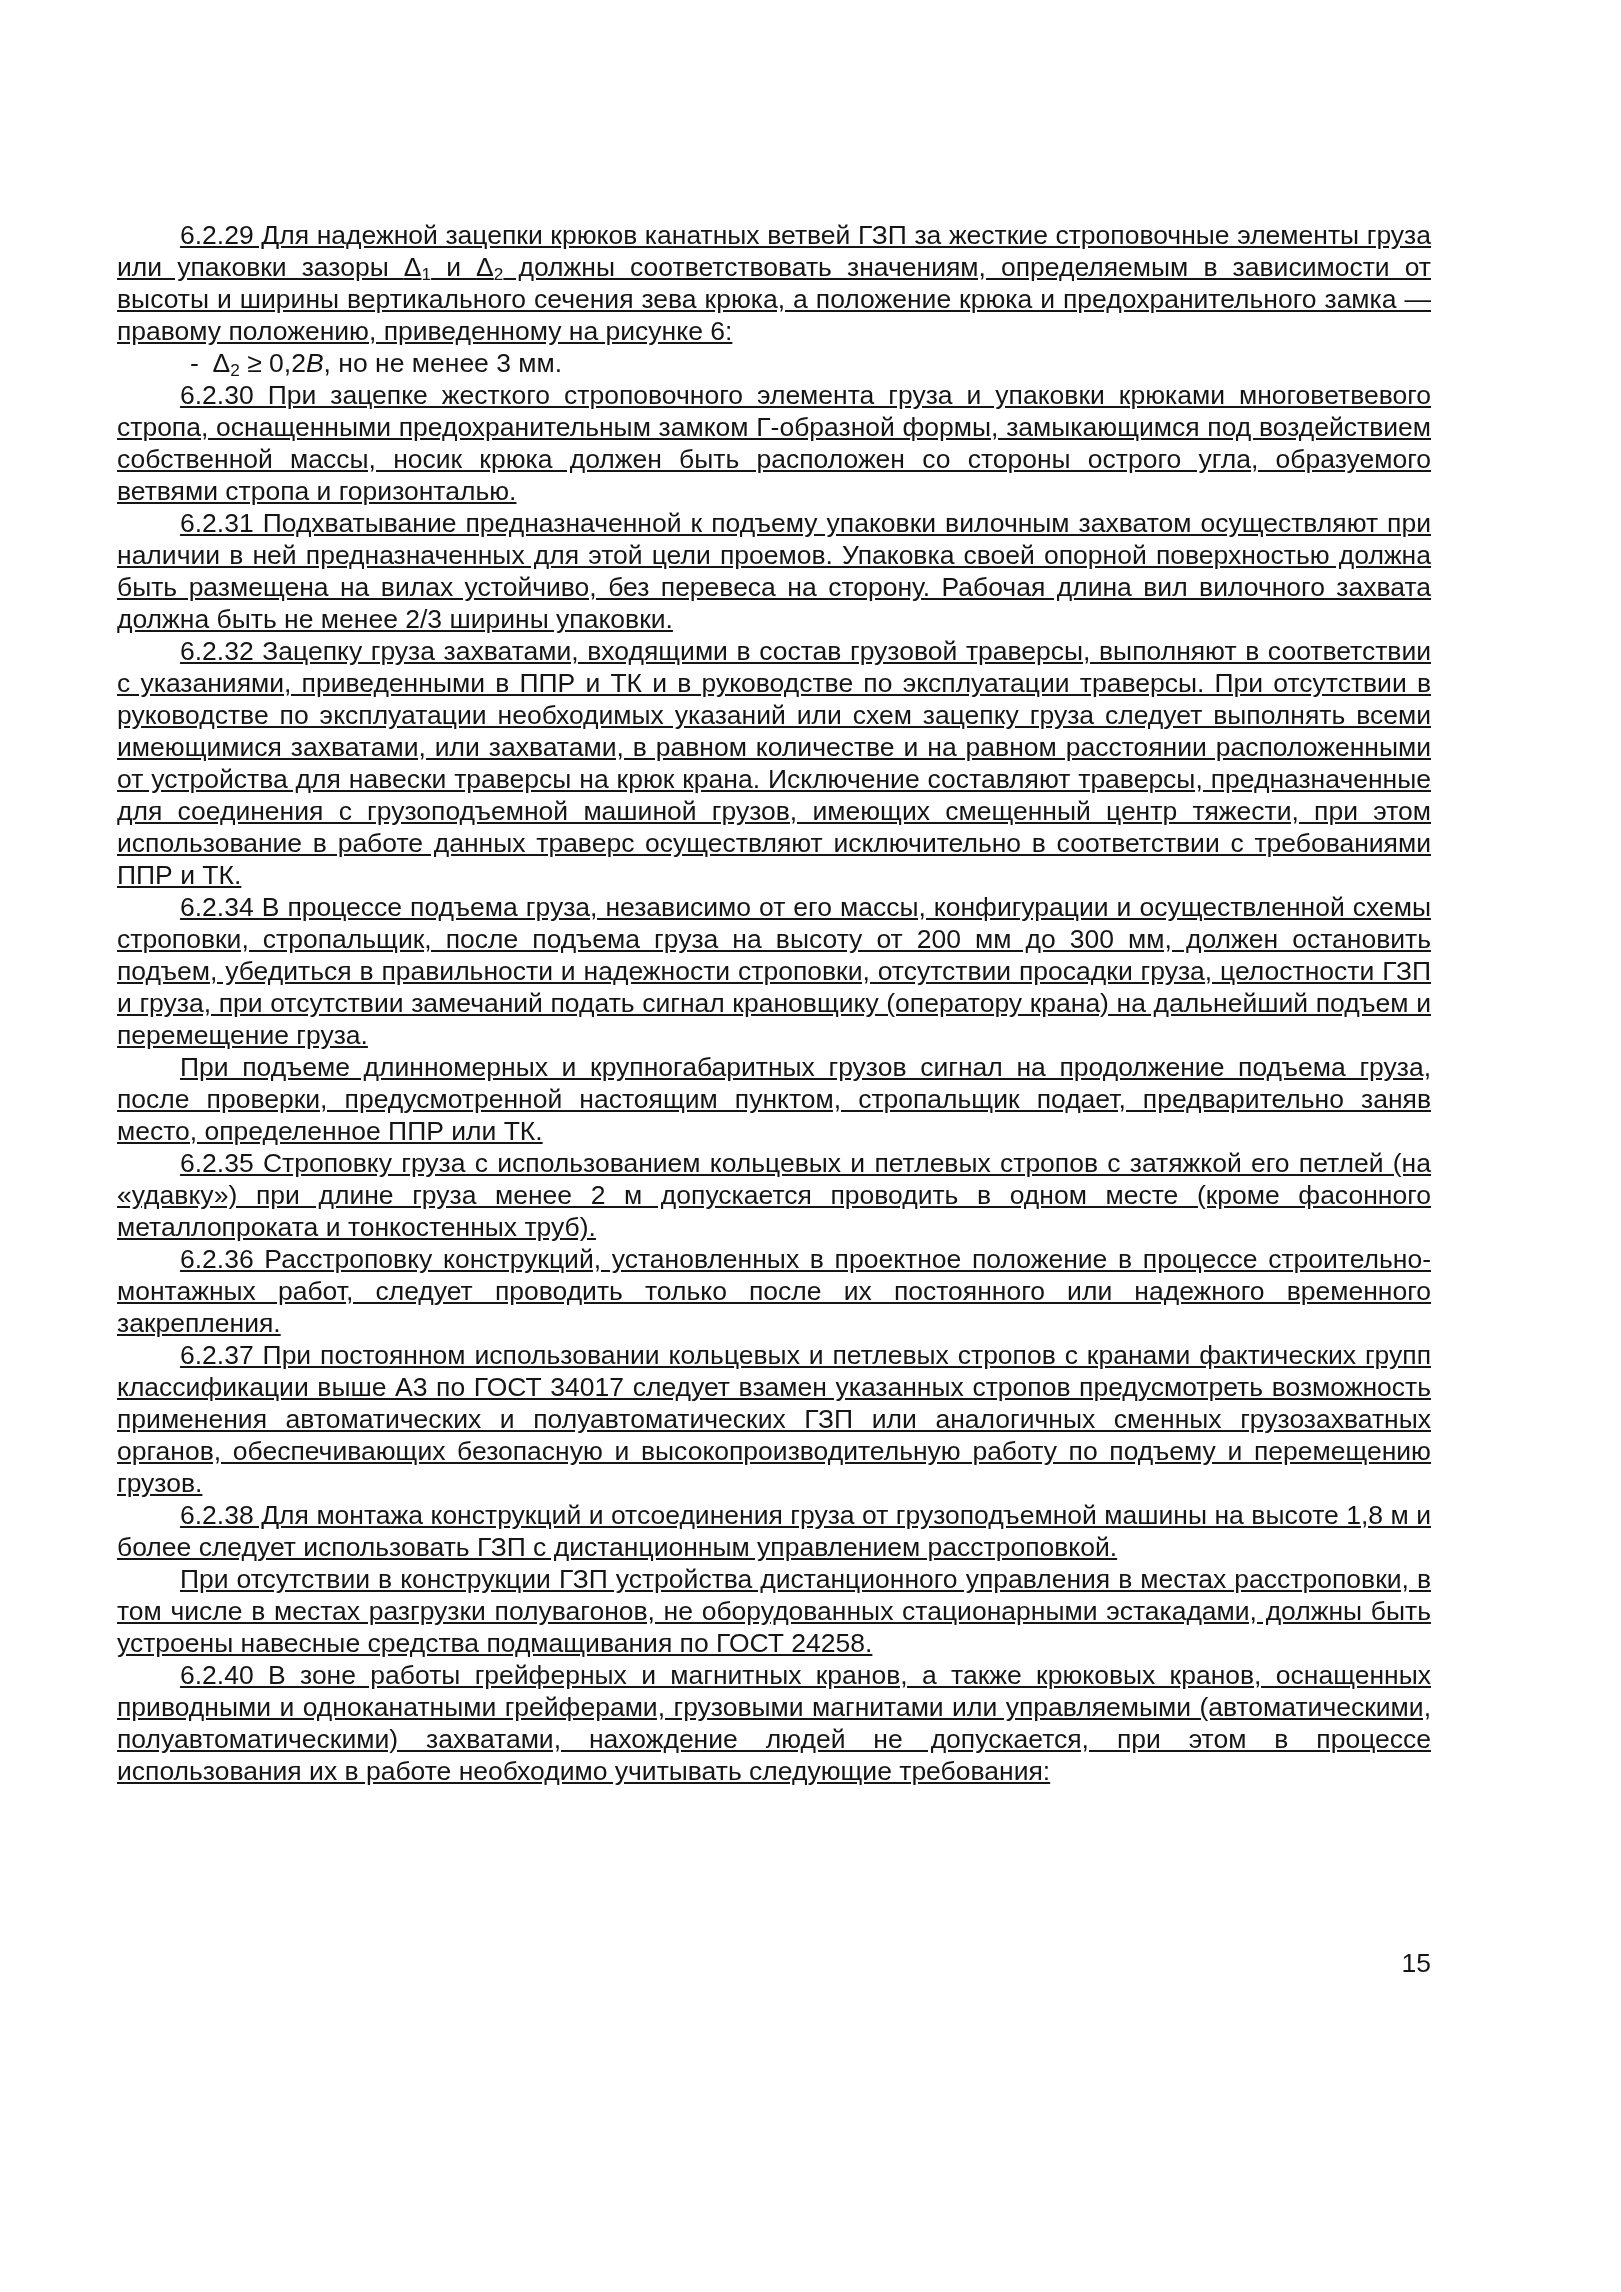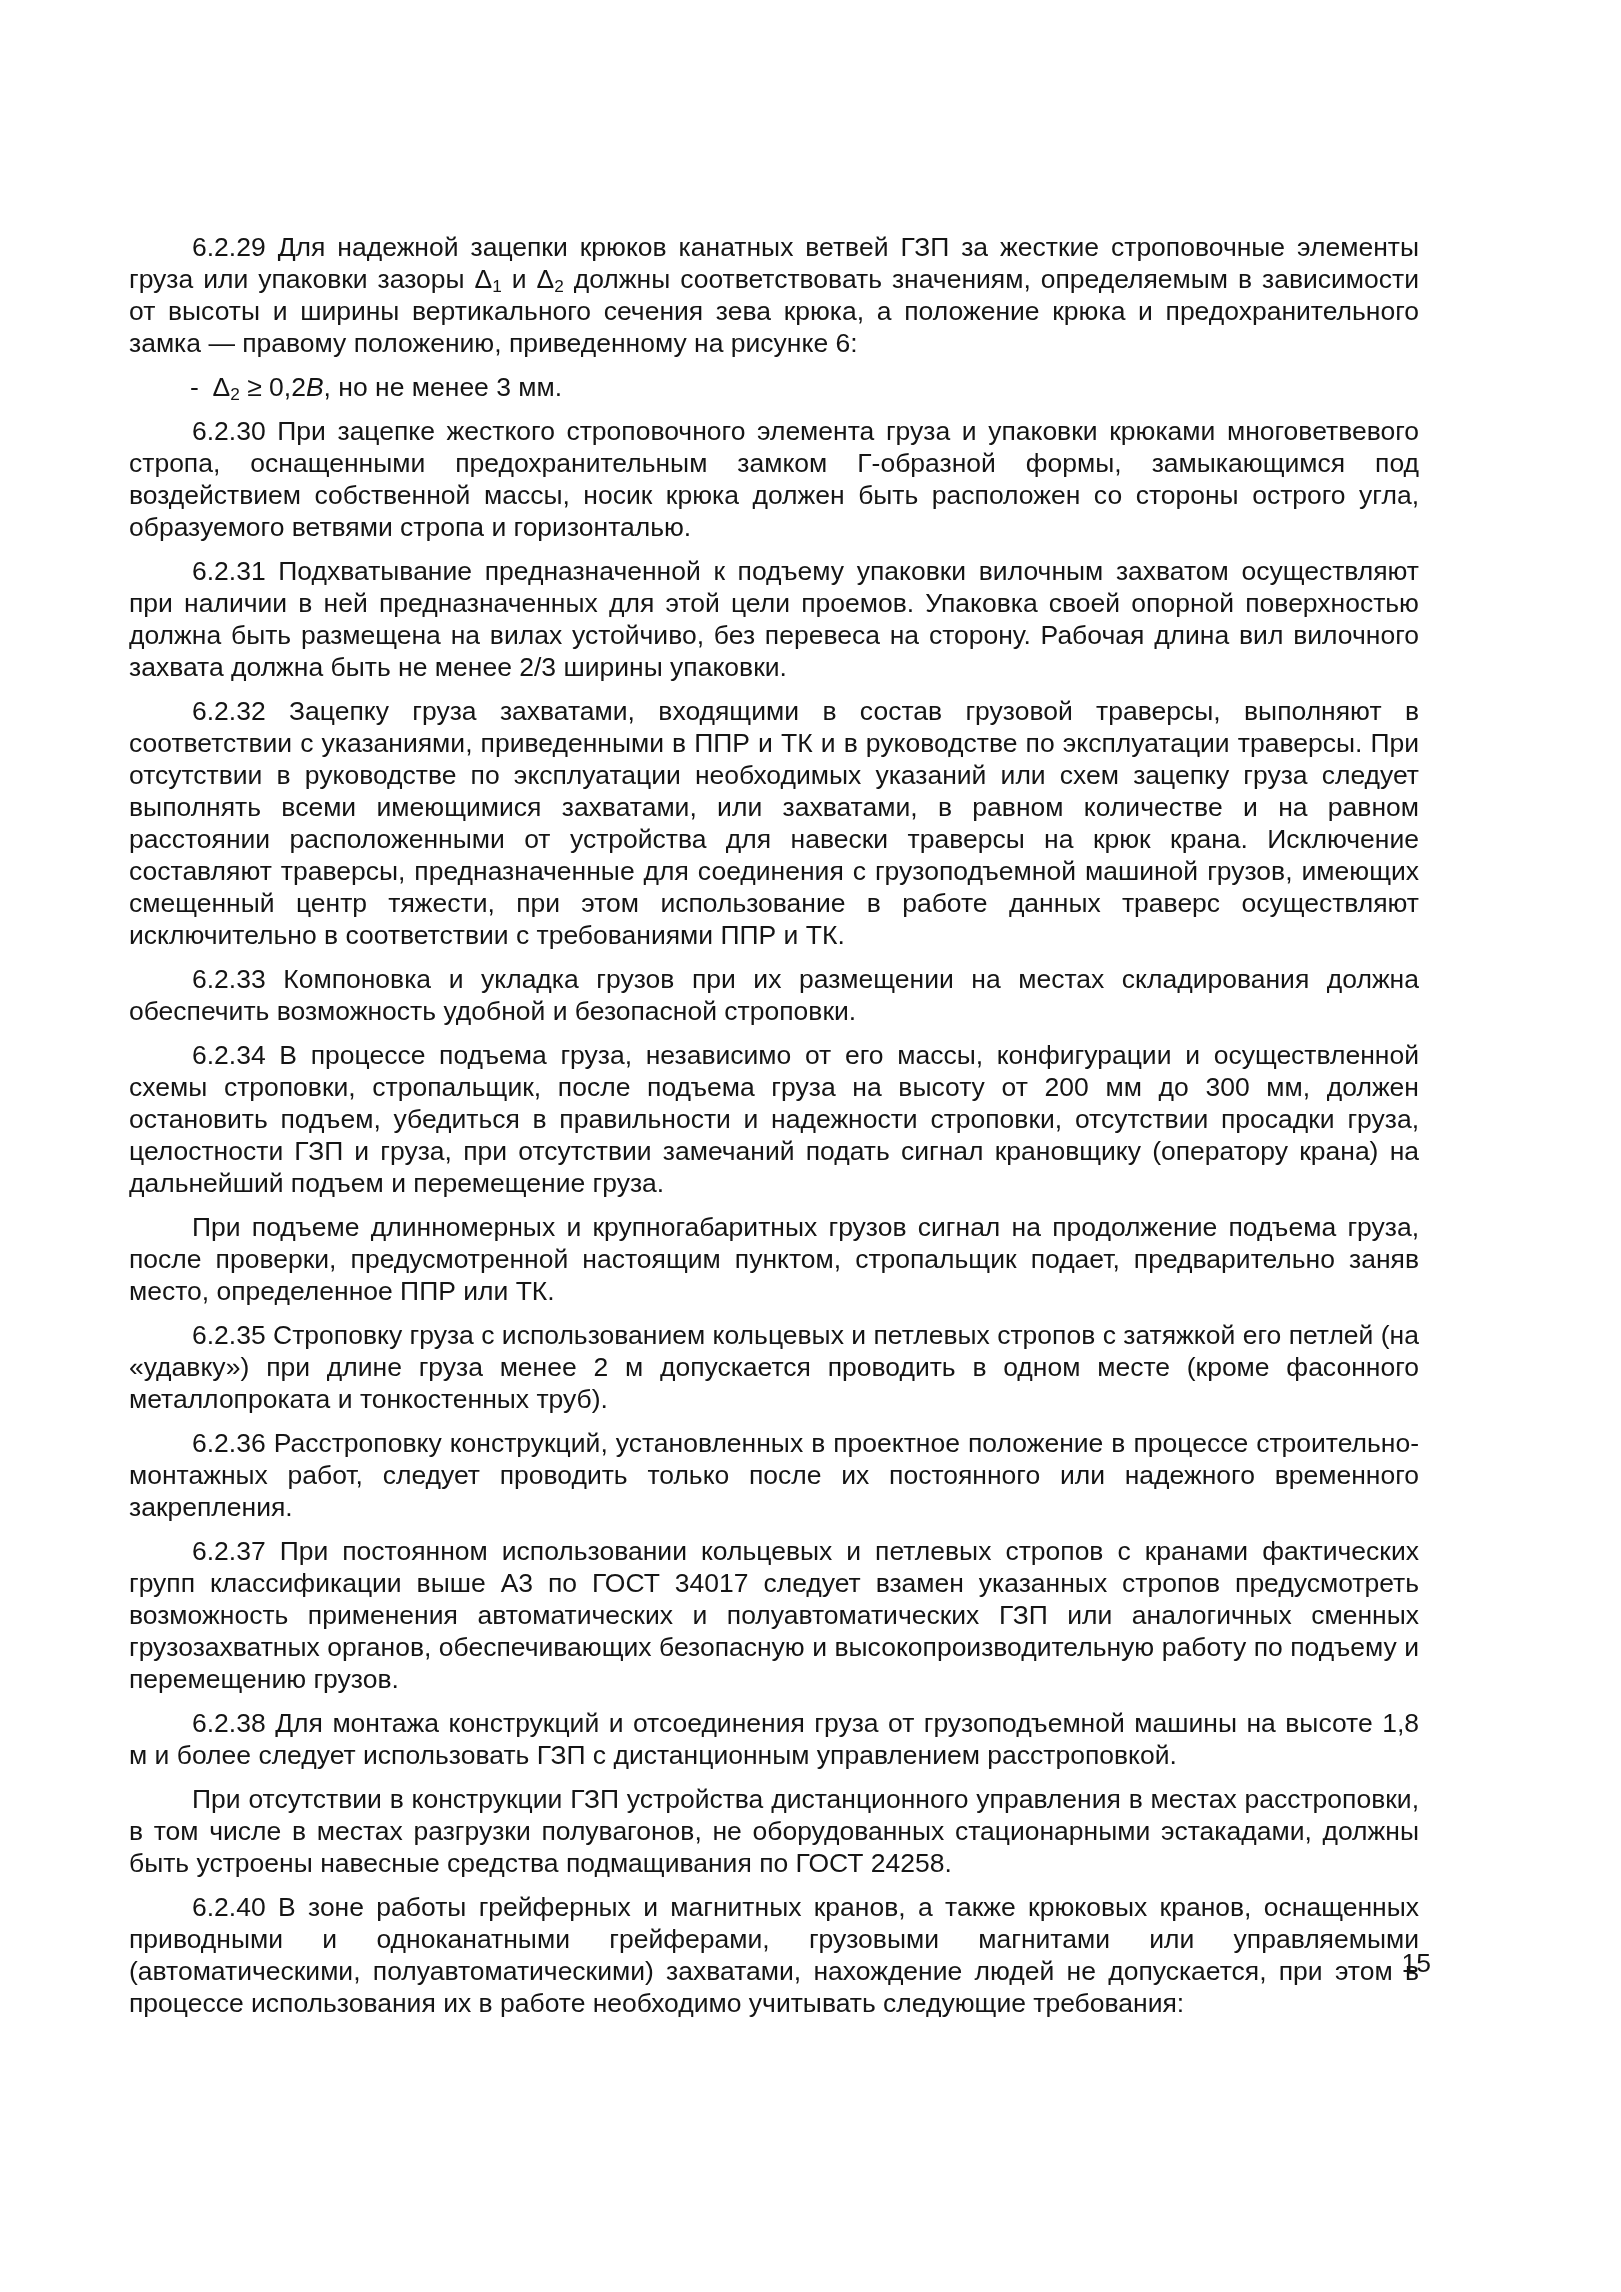--- a/index.html
+++ b/index.html
@@ -32,22 +32,23 @@
   .body-text {
     position: absolute;
     top: 219px;
     left: 117px;
     width: 1314px;
     font-size: 26.5px;
     line-height: 32px;
     text-align: justify;
   }
   p.para {
-    margin: 12px;
+    margin: 0;
     text-indent: 63px;
+    text-decoration: underline;
   }
   p.list-item {
     margin: 0;
     text-indent: 0;
     padding-left: 73px;
     text-align: left;
   }
   .marker {
     margin-right: 13.7px;
   }
@@ -77,21 +78,20 @@
   <div class="body-text">
 
     <p class="para"><span>6.2.29 Для надежной зацепки крюков канатных ветвей ГЗП за жесткие строповочные элементы груза или упаковки зазоры </span><span>Δ</span><sub class="sb">1</sub><span> и </span><span>Δ</span><sub class="sb">2</sub><span> должны соответствовать значениям, определяемым в зависимости от высоты и ширины вертикального сечения зева крюка, а положение крюка и предохранительного замка — правому положению, приведенному на рисунке 6:</span></p>
 
 
     <p class="list-item"><span class="marker">-</span><span>Δ</span><sub class="sb">2</sub><span> ≥ 0,2</span><i class="v">B</i><span>, но не менее 3 мм.</span></p>
 
     <p class="para">6.2.30 При зацепке жесткого строповочного элемента груза и упаковки крюками многоветвевого стропа, оснащенными предохранительным замком Г-образной формы, замыкающимся под воздействием собственной массы, носик крюка должен быть расположен со стороны острого угла, образуемого ветвями стропа и горизонталью.</p>
     <p class="para">6.2.31 Подхватывание предназначенной к подъему упаковки вилочным захватом осуществляют при наличии в ней предназначенных для этой цели проемов. Упаковка своей опорной поверхностью должна быть размещена на вилах устойчиво, без перевеса на сторону. Рабочая длина вил вилочного захвата должна быть не менее 2/3 ширины упаковки.</p>
     <p class="para">6.2.32 Зацепку груза захватами, входящими в состав грузовой траверсы, выполняют в соответствии с указаниями, приведенными в ППР и ТК и в руководстве по эксплуатации траверсы. При отсутствии в руководстве по эксплуатации необходимых указаний или схем зацепку груза следует выполнять всеми имеющимися захватами, или захватами, в равном количестве и на равном расстоянии расположенными от устройства для навески траверсы на крюк крана. Исключение составляют траверсы, предназначенные для соединения с грузоподъемной машиной грузов, имеющих смещенный центр тяжести, при этом использование в работе данных траверс осуществляют исключительно в соответствии с требованиями ППР и ТК.</p>
-    <p class="para">6.2.33 Компоновка и укладка грузов при их размещении на местах складирования должна обеспечить возможность удобной и безопасной строповки.</p>
     <p class="para">6.2.34 В процессе подъема груза, независимо от его массы, конфигурации и осуществленной схемы строповки, стропальщик, после подъема груза на высоту от 200 мм до 300 мм, должен остановить подъем, убедиться в правильности и надежности строповки, отсутствии просадки груза, целостности ГЗП и груза, при отсутствии замечаний подать сигнал крановщику (оператору крана) на дальнейший подъем и перемещение груза.</p>
     <p class="para">При подъеме длинномерных и крупногабаритных грузов сигнал на продолжение подъема груза, после проверки, предусмотренной настоящим пунктом, стропальщик подает, предварительно заняв место, определенное ППР или ТК.</p>
     <p class="para">6.2.35 Строповку груза с использованием кольцевых и петлевых стропов с затяжкой его петлей (на «удавку») при длине груза менее 2 м допускается проводить в одном месте (кроме фасонного металлопроката и тонкостенных труб).</p>
     <p class="para">6.2.36 Расстроповку конструкций, установленных в проектное положение в процессе строительно-монтажных работ, следует проводить только после их постоянного или надежного временного закрепления.</p>
     <p class="para">6.2.37 При постоянном использовании кольцевых и петлевых стропов с кранами фактических групп классификации выше А3 по ГОСТ 34017 следует взамен указанных стропов предусмотреть возможность применения автоматических и полуавтоматических ГЗП или аналогичных сменных грузозахватных органов, обеспечивающих безопасную и высокопроизводительную работу по подъему и перемещению грузов.</p>
     <p class="para">6.2.38 Для монтажа конструкций и отсоединения груза от грузоподъемной машины на высоте 1,8 м и более следует использовать ГЗП с дистанционным управлением расстроповкой.</p>
     <p class="para">При отсутствии в конструкции ГЗП устройства дистанционного управления в местах расстроповки, в том числе в местах разгрузки полувагонов, не оборудованных стационарными эстакадами, должны быть устроены навесные средства подмащивания по ГОСТ 24258.</p>
     <p class="para">6.2.40 В зоне работы грейферных и магнитных кранов, а также крюковых кранов, оснащенных приводными и одноканатными грейферами, грузовыми магнитами или управляемыми (автоматическими, полуавтоматическими) захватами, нахождение людей не допускается, при этом в процессе использования их в работе необходимо учитывать следующие требования:</p>
 
   </div>

